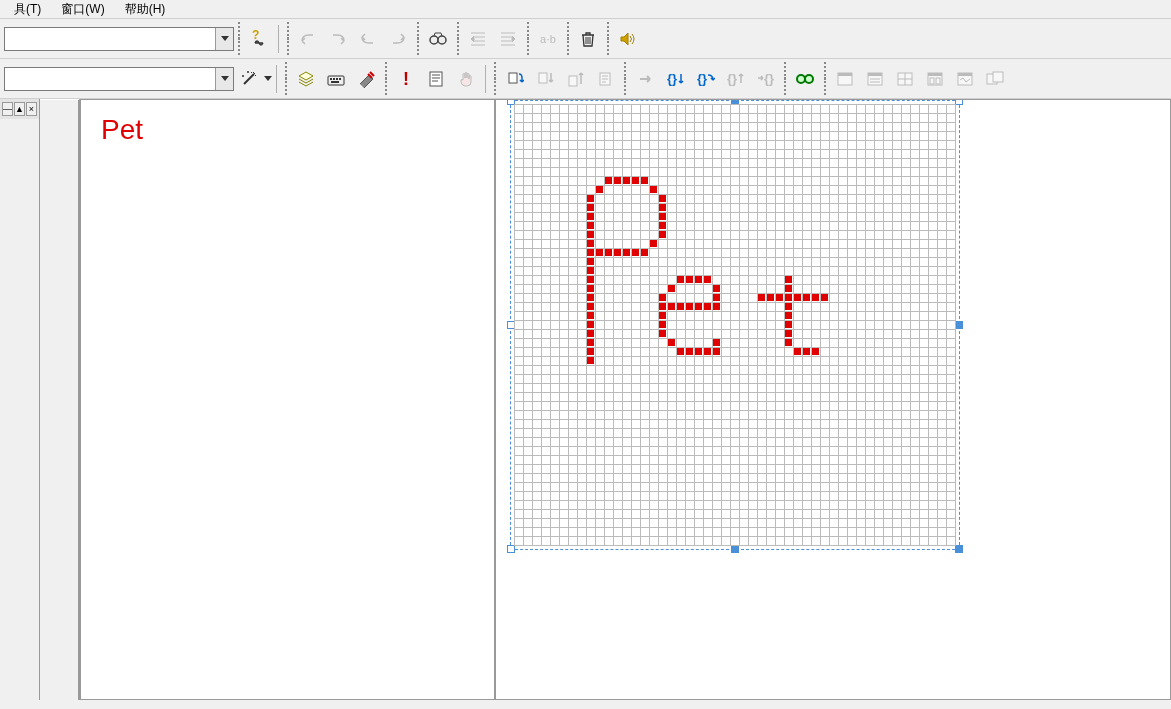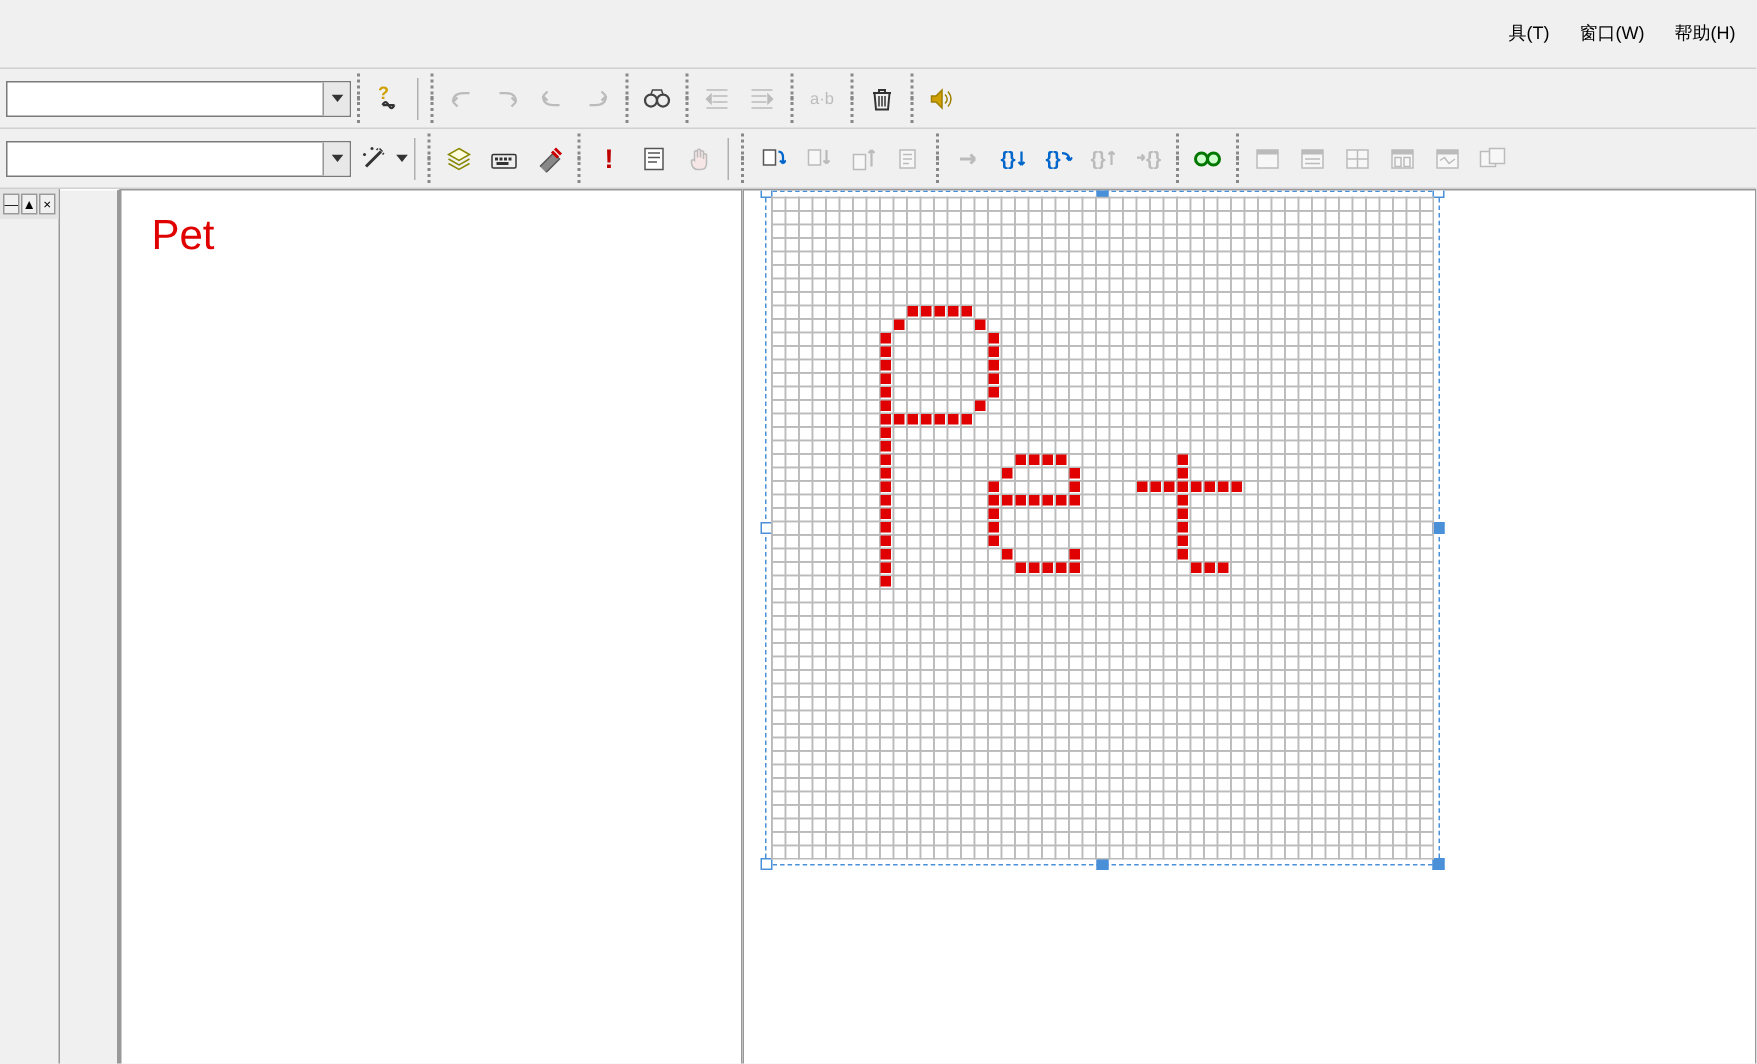--- a/index.html
+++ b/index.html
@@ -7,26 +7,25 @@
   font-family: "Microsoft YaHei", sans-serif;
   font-size: 12px;
   background: #f0f0f0;
   width: 1171px;
   height: 709px;
   overflow: hidden;
   position: relative;
 }
 .menubar {
   background: #f0f0f0;
-  height: 46px;
+  height: 19px;
   display: flex;
   align-items: center;
   padding: 0 4px;
   border-bottom: 1px solid #d0d0d0;
-  justify-content: flex-end;
 }
 .menubar-item {
   padding: 4px 10px;
   cursor: default;
 }
 .toolbar-row {
   background: #f0f0f0;
   height: 40px;
   display: flex;
   align-items: center;

